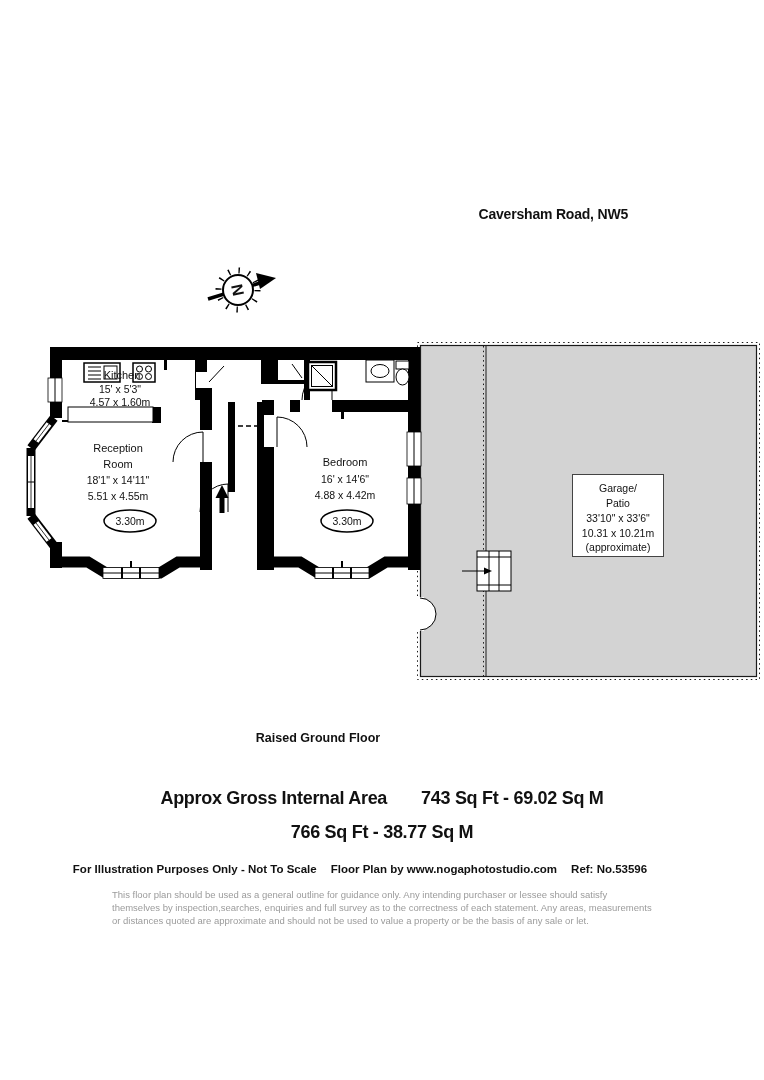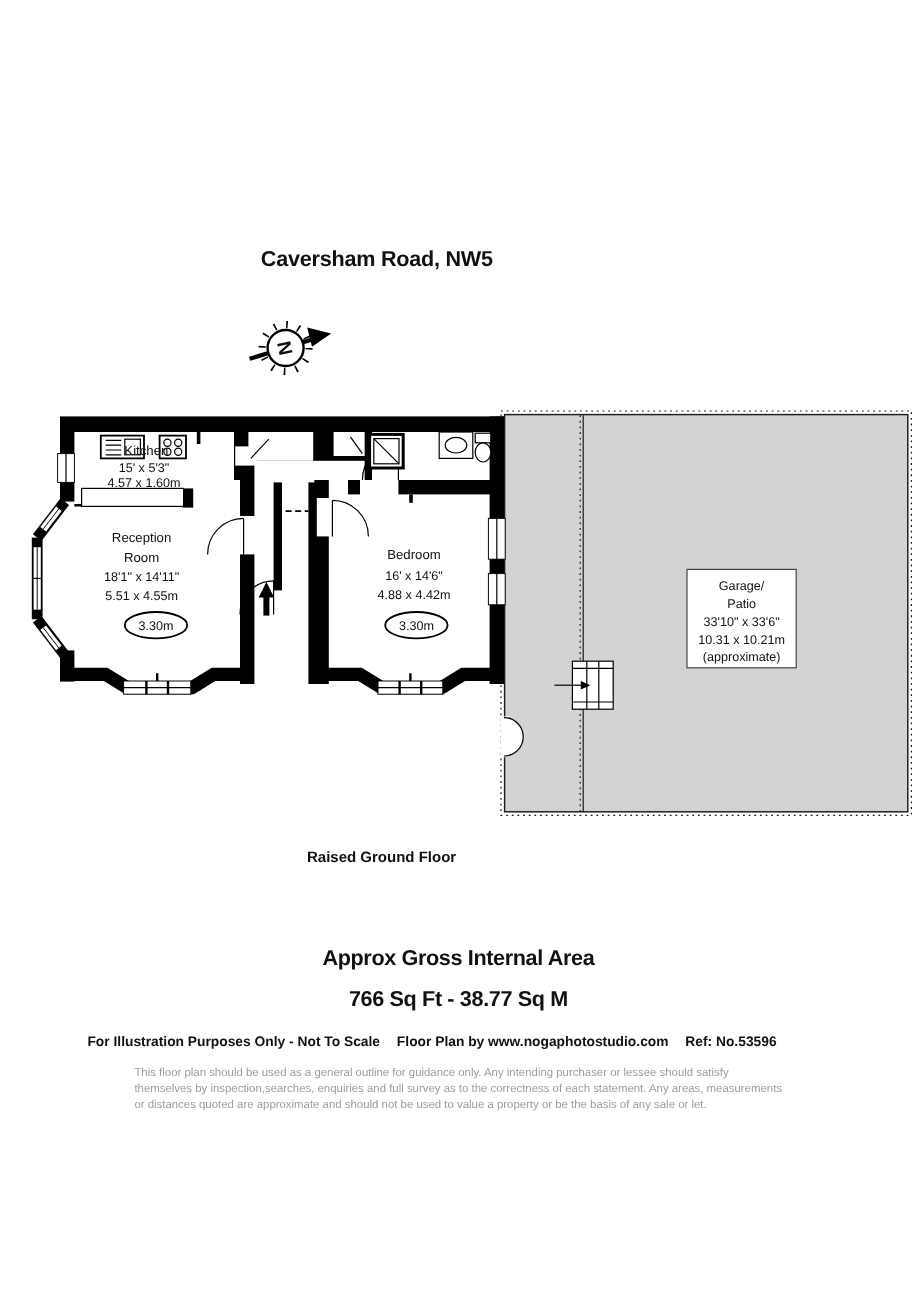--- a/index.html
+++ b/index.html
@@ -1,23 +1,23 @@
 <!DOCTYPE html>
 <html><head>
 <meta charset="utf-8">
 <style>
   html,body{margin:0;padding:0;background:#ffffff;}
   body{width:764px;height:1080px;position:relative;overflow:hidden;
        font-family:"Liberation Sans", sans-serif;color:#111;}
   .abs{position:absolute;}
-  #title{top:206px;left:0;width:628px;text-align:center;font-size:18px;
+  #title{top:206px;left:0;width:628px;text-align:right;font-size:14px;
          font-weight:bold;letter-spacing:-0.2px;}
   #compass{top:250px;left:195px;}
   #plan{top:330px;left:0;}
-  #floor-label{top:707px;left:0;width:636px;text-align:center;font-size:12.5px;font-weight:bold;}
+  #floor-label{top:731px;left:0;width:636px;text-align:center;font-size:12.5px;font-weight:bold;}
   .area-row{left:0;width:764px;display:flex;justify-content:center;gap:34px;
             font-size:18px;font-weight:bold;letter-spacing:-0.3px;}
   #area-row-1{top:788px;}
   #area-row-2{top:822px;}
   #footer-line{top:863px;left:0;width:720px;display:flex;justify-content:center;gap:14px;
                font-size:11.5px;font-weight:bold;}
   #disclaimer{top:889px;left:112px;width:540px;text-align:left;font-size:9.5px;
               color:#9b9b9b;line-height:1.35;}
   svg text{font-family:"Liberation Sans", sans-serif;fill:#111;}
   .wall{fill:#000;}
@@ -204,20 +204,21 @@
     <text x="345" y="499" font-size="10.5" text-anchor="middle">4.88 x 4.42m</text>
     <ellipse cx="347" cy="521" rx="26" ry="11" fill="#fff" stroke="#000" stroke-width="1.5"></ellipse>
     <text x="347" y="525" font-size="10.5" text-anchor="middle">3.30m</text>
   </g>
 </svg>
 
 <div id="floor-label" class="abs">Raised Ground Floor</div>
 
 <div id="area-row-1" class="abs area-row">
   <span>Approx Gross Internal Area</span>
+  <span>743 Sq Ft - 69.02 Sq M</span>
 </div>
 <div id="area-row-2" class="abs area-row">
   <span>766 Sq Ft - 38.77 Sq M</span>
 </div>
 
 <div id="footer-line" class="abs">
   <span>For Illustration Purposes Only - Not To Scale</span>
   <span>Floor Plan by www.nogaphotostudio.com</span>
   <span>Ref: No.53596</span>
 </div>

